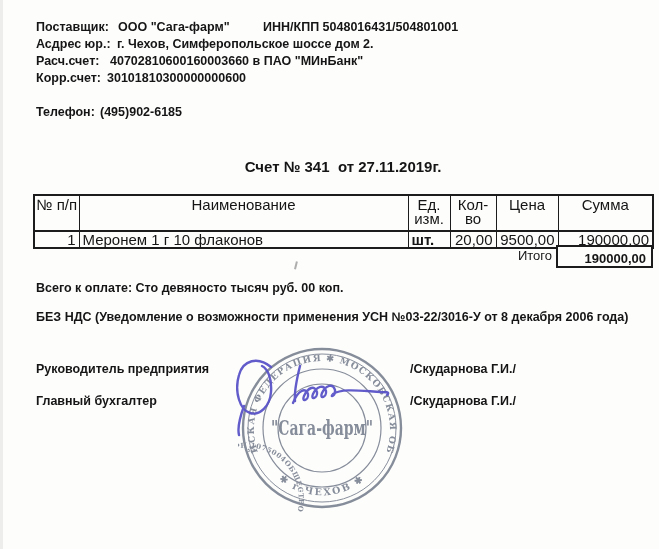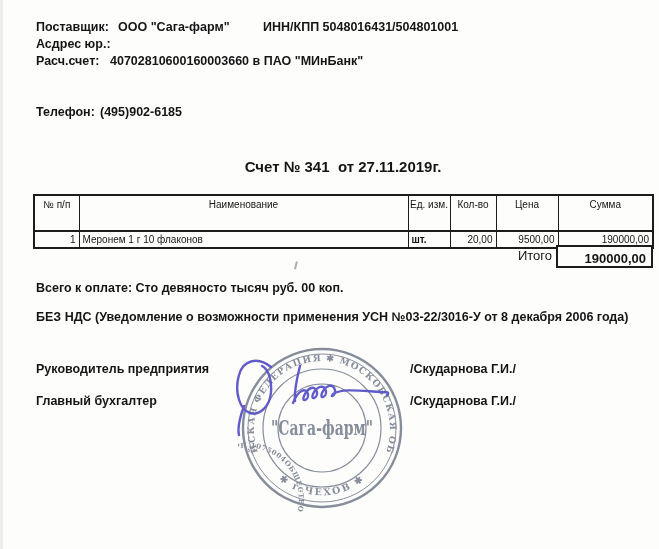--- a/index.html
+++ b/index.html
@@ -25,21 +25,21 @@
   #hl5{top:88px}  #hl5 .val{left:77px}
   #hl6{top:105px} #hl6 .val{left:100px}
   #hl7{top:122px} #hl7 .val{left:122px}
 
   
   .title{position:absolute;left:33px;top:158px;width:620px;text-align:center;
          font-size:15px;font-weight:bold;white-space:pre;}
 
   
   table.inv{position:absolute;left:33px;top:194px;width:619px;border-collapse:collapse;
-            table-layout:fixed;font-size:10px;color:#151515;}
+            table-layout:fixed;font-size:15px;color:#151515;}
   table.inv,table.inv th,table.inv td{border:1px solid #1c1c1c;}
   table.inv{border:2px solid #1c1c1c;}
   table.inv th{font-weight:normal;vertical-align:top;padding:2px 1px 0 1px;height:32px;
                border-bottom:2px solid #1c1c1c;line-height:14px;text-align:center;}
   table.inv td{height:15px;padding:0 3px;line-height:14px;}
   td.c-num{text-align:right;padding-right:1px;}
   td.c-name{text-align:left;padding-left:3px;}
   td.c-unit{text-align:left;font-weight:bold;}
   td.c-qty,td.c-price,td.c-sum{text-align:right;}
 
@@ -76,24 +76,29 @@
 <div class="page">
   <div class="scan-edge"></div>
 
   <div class="hline" id="hl1">
     <span class="lbl">Поставщик:</span>
     <span class="val">ООО "Сага-фарм"</span>
     <span class="extra">ИНН/КПП 5048016431/504801001</span>
   </div>
   <div class="hline" id="hl2">
     <span class="lbl">Асдрес юр.:</span>
+    <span class="val">г. Чехов, Симферопольское шоссе дом 2.</span>
   </div>
   <div class="hline" id="hl3">
     <span class="lbl">Расч.счет:</span>
     <span class="val">40702810600160003660 в ПАО "МИнБанк"</span>
+  </div>
+  <div class="hline" id="hl4">
+    <span class="lbl">Корр.счет:</span>
+    <span class="val">30101810300000000600</span>
   </div>
   <div class="hline" id="hl6">
     <span class="lbl">Телефон:</span>
     <span class="val">(495)902-6185</span>
   </div>
 
   <div class="title">Счет № 341  от 27.11.2019г.</div>
 
   <table class="inv">
     <colgroup>

